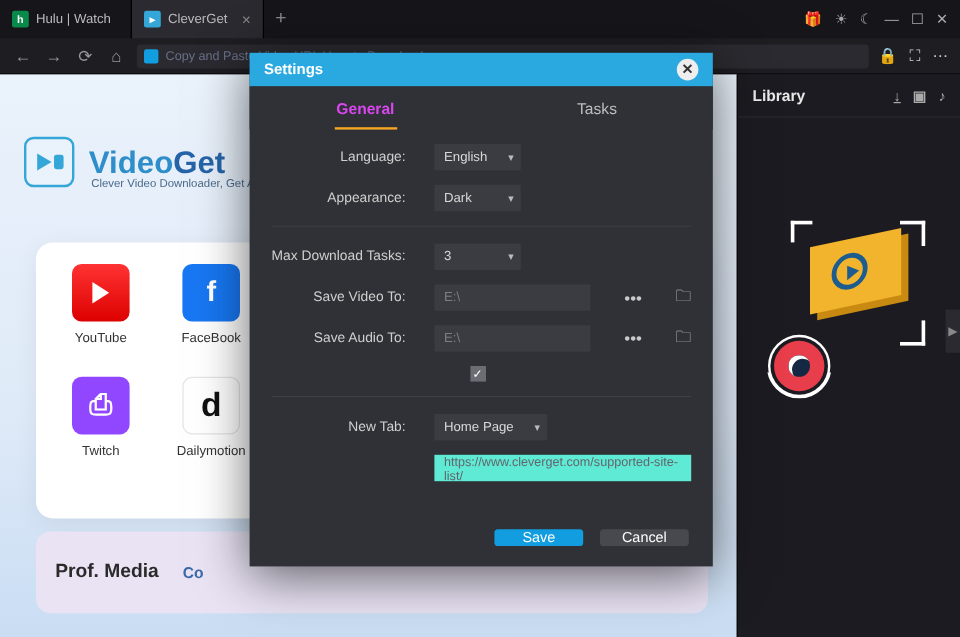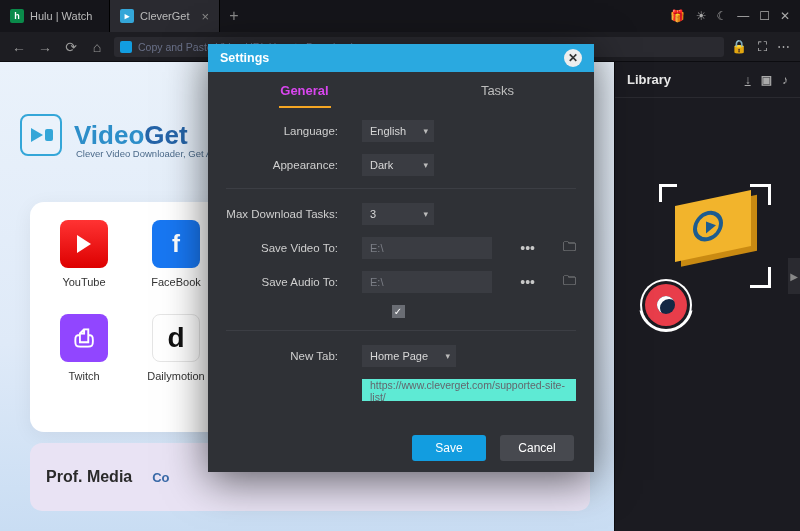--- a/index.html
+++ b/index.html
@@ -74,21 +74,21 @@
   .flabel{width:112px;text-align:right;font-size:11.5px;color:#cfcfcf}
   .sel{height:22px;min-width:72px;background:#3a3c42;border:none;color:#d8d8d8;font-size:11px;padding:0 6px 0 8px;display:flex;align-items:center;gap:10px}
   .caret{margin-left:auto;font-size:9px;color:#bbb}
   .pathbox{flex:1;height:22px;background:#3a3c42;color:#7b7e86;font-size:11px;padding:0 8px;display:flex;align-items:center}
   .dots{color:#c8c8c8;font-size:14px;padding:0 4px}
   .folder{color:#c8c8c8;font-size:13px}
   .divider{height:1px;background:#3c3e44;margin:6px 0 14px 0}
   .cbx{width:13px;height:13px;background:#6a6d74;display:inline-flex;align-items:center;justify-content:center;font-size:10px;color:#fff;margin-right:6px}
   .urlro{flex:1;height:22px;background:#5eead4;color:#63666d;font-size:10.5px;padding:0 8px;display:flex;align-items:flex-start}
   .mfoot{height:48px;display:flex;justify-content:flex-end;align-items:center;gap:14px;padding:0 20px}
-  .btn{height:26px;width:74px;border-radius:3px;font-size:12px;display:flex;align-items:center;justify-content:center;color:#fff}
+  .btn{height:14px;width:74px;border-radius:3px;font-size:12px;display:flex;align-items:center;justify-content:center;color:#fff}
   .btn.save{background:#129de0}
   .btn.cancel{background:#47494f}
   .siterow{display:flex;gap:28px}
 </style>
 </head>
 <body>
 
 <div class="tabbar">
   <div class="tab">
     <span class="favicon">h</span>

